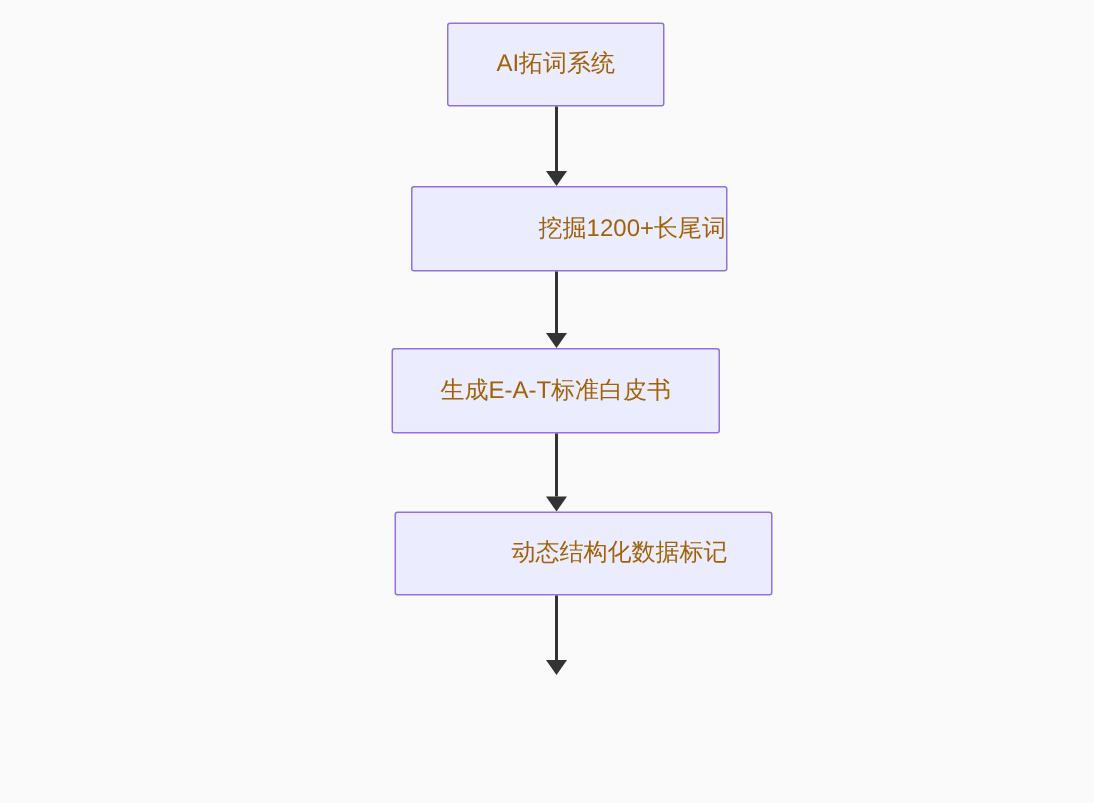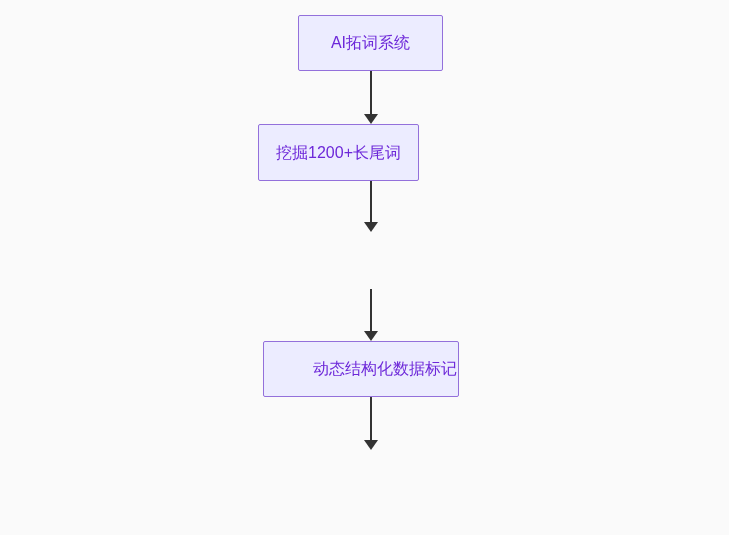--- a/index.html
+++ b/index.html
@@ -17,33 +17,33 @@
     position: relative;
     width: 729px;
     height: 535px;
   }
   .node {
     position: absolute;
     box-sizing: border-box;
     background: #ececff;
     border: 1.5px solid #9370db;
     border-radius: 2px;
-    color: #6d28d9;
+    color: #a16207;
     font-size: 16px;
     line-height: 1;
     display: flex;
     align-items: center;
     justify-content: center;
     text-align: center;
     white-space: nowrap;
   }
   .n0 { left: 298px; top: 15px;  width: 145px; height: 56px; }
-  .n1 { left: 258px; top: 124px; width: 161px; height: 57px; }
+  .n1 { left: 274px; top: 124px; width: 211px; height: 57px; justify-content: flex-end; }
   .n2 { left: 261px; top: 232px; width: 219px; height: 57px; }
-  .n3 { left: 263px; top: 341px; width: 196px; height: 56px; padding-left: 48px; }
+  .n3 { left: 263px; top: 341px; width: 252px; height: 56px; padding-left: 48px; }
   .n4 { left: 254px; top: 450px; width: 234px; height: 56px; }
 
   .arrow {
     position: absolute;
     left: 364px;
     width: 14px;
     display: flex;
     flex-direction: column;
     align-items: center;
   }
@@ -80,20 +80,23 @@
 
   <div class="node n1">
     <span>挖掘1200+长尾词</span>
   </div>
 
   <div class="arrow a1">
     <div class="arrow-line"></div>
     <div class="arrow-head"></div>
   </div>
 
+  <div class="node n2">
+    <span>生成E-A-T标准白皮书</span>
+  </div>
 
   <div class="arrow a2">
     <div class="arrow-line"></div>
     <div class="arrow-head"></div>
   </div>
 
   <div class="node n3">
     <span>动态结构化数据标记</span>
   </div>
 

